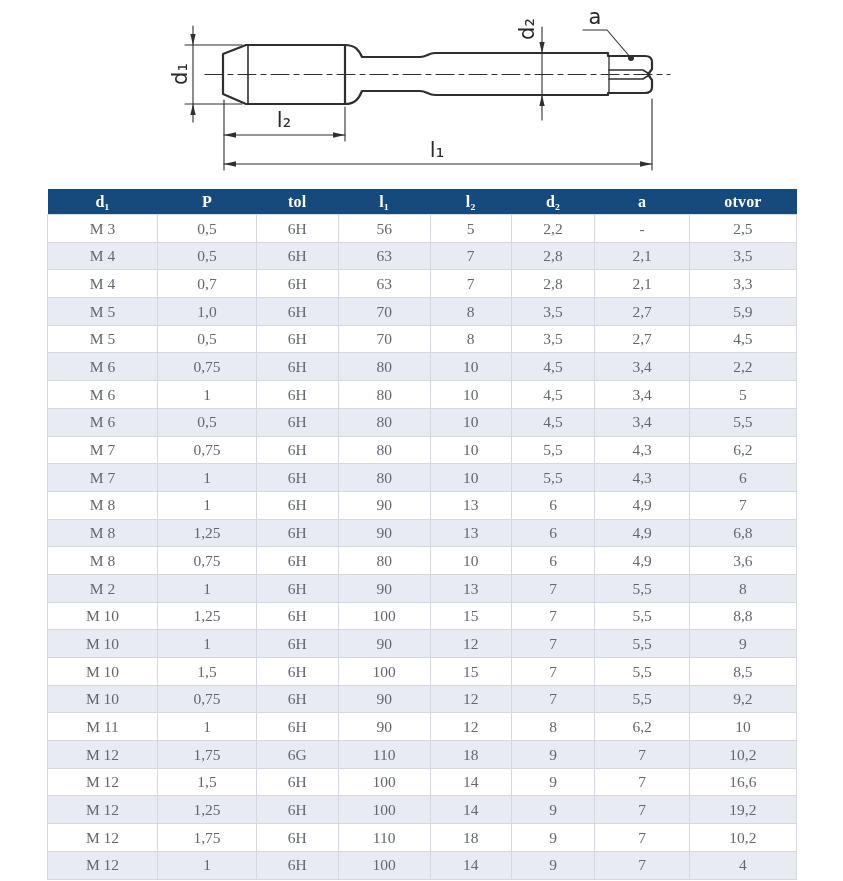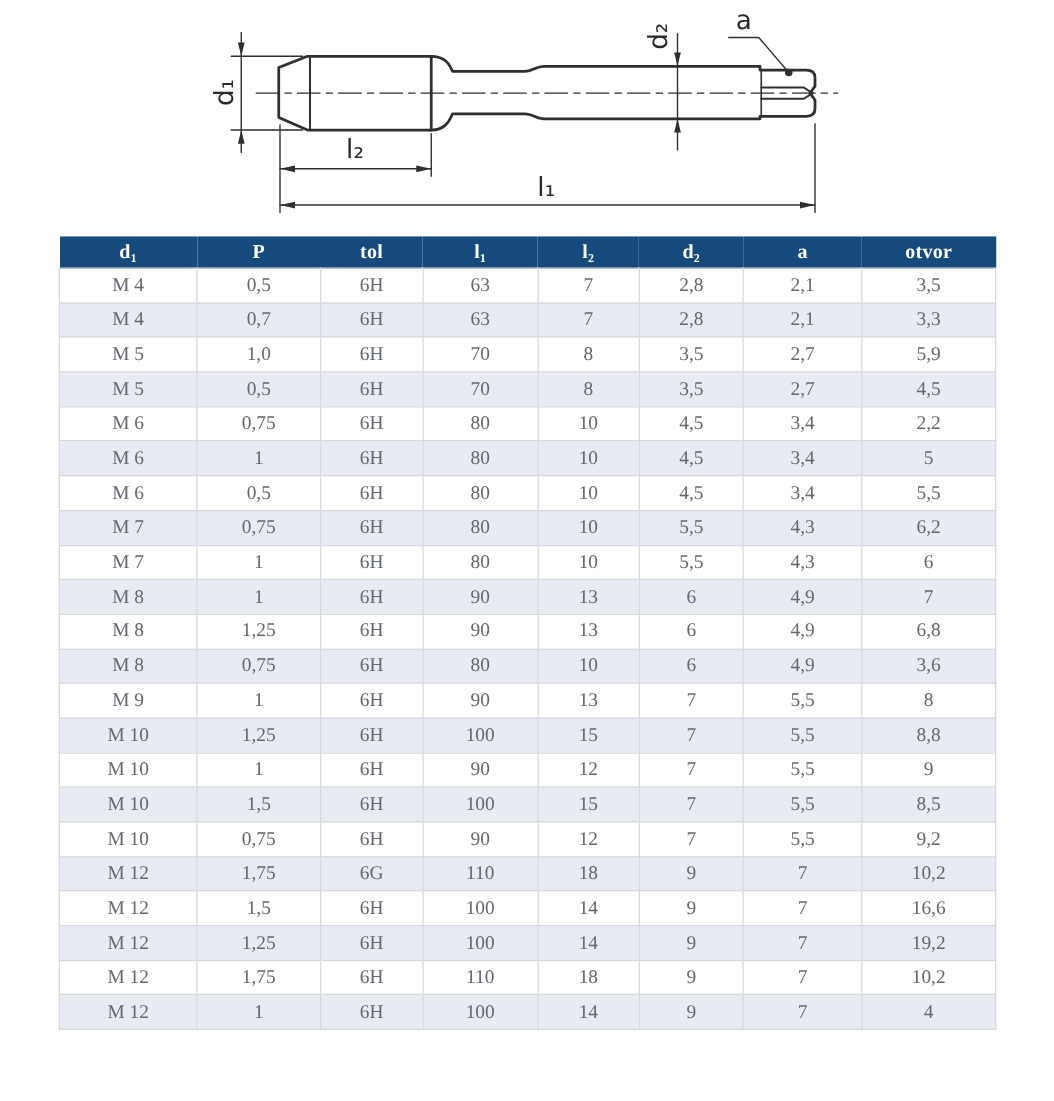--- a/index.html
+++ b/index.html
@@ -98,20 +98,30 @@
           <th>tol</th>
           <th>l₁</th>
           <th>l₂</th>
           <th>d₂</th>
           <th>a</th>
           <th>otvor</th>
         </tr>
     </thead>
     <tbody id="tbody">
         <tr>
+          <td>M 3</td>
+          <td>0,5</td>
+          <td>6H</td>
+          <td>56</td>
+          <td>5</td>
+          <td>2,2</td>
+          <td>-</td>
+          <td>2,5</td>
+        </tr>
+        <tr>
           <td>M 4</td>
           <td>0,5</td>
           <td>6H</td>
           <td>63</td>
           <td>7</td>
           <td>2,8</td>
           <td>2,1</td>
           <td>3,5</td>
         </tr>
         <tr>
@@ -218,21 +228,21 @@
           <td>M 8</td>
           <td>0,75</td>
           <td>6H</td>
           <td>80</td>
           <td>10</td>
           <td>6</td>
           <td>4,9</td>
           <td>3,6</td>
         </tr>
         <tr>
-          <td>M 9</td>
+          <td>M 2</td>
           <td>1</td>
           <td>6H</td>
           <td>90</td>
           <td>13</td>
           <td>7</td>
           <td>5,5</td>
           <td>8</td>
         </tr>
         <tr>
           <td>M 10</td>
@@ -266,20 +276,30 @@
         </tr>
         <tr>
           <td>M 10</td>
           <td>0,75</td>
           <td>6H</td>
           <td>90</td>
           <td>12</td>
           <td>7</td>
           <td>5,5</td>
           <td>9,2</td>
+        </tr>
+        <tr>
+          <td>M 11</td>
+          <td>1</td>
+          <td>6H</td>
+          <td>90</td>
+          <td>12</td>
+          <td>8</td>
+          <td>6,2</td>
+          <td>10</td>
         </tr>
         <tr>
           <td>M 12</td>
           <td>1,75</td>
           <td>6G</td>
           <td>110</td>
           <td>18</td>
           <td>9</td>
           <td>7</td>
           <td>10,2</td>

